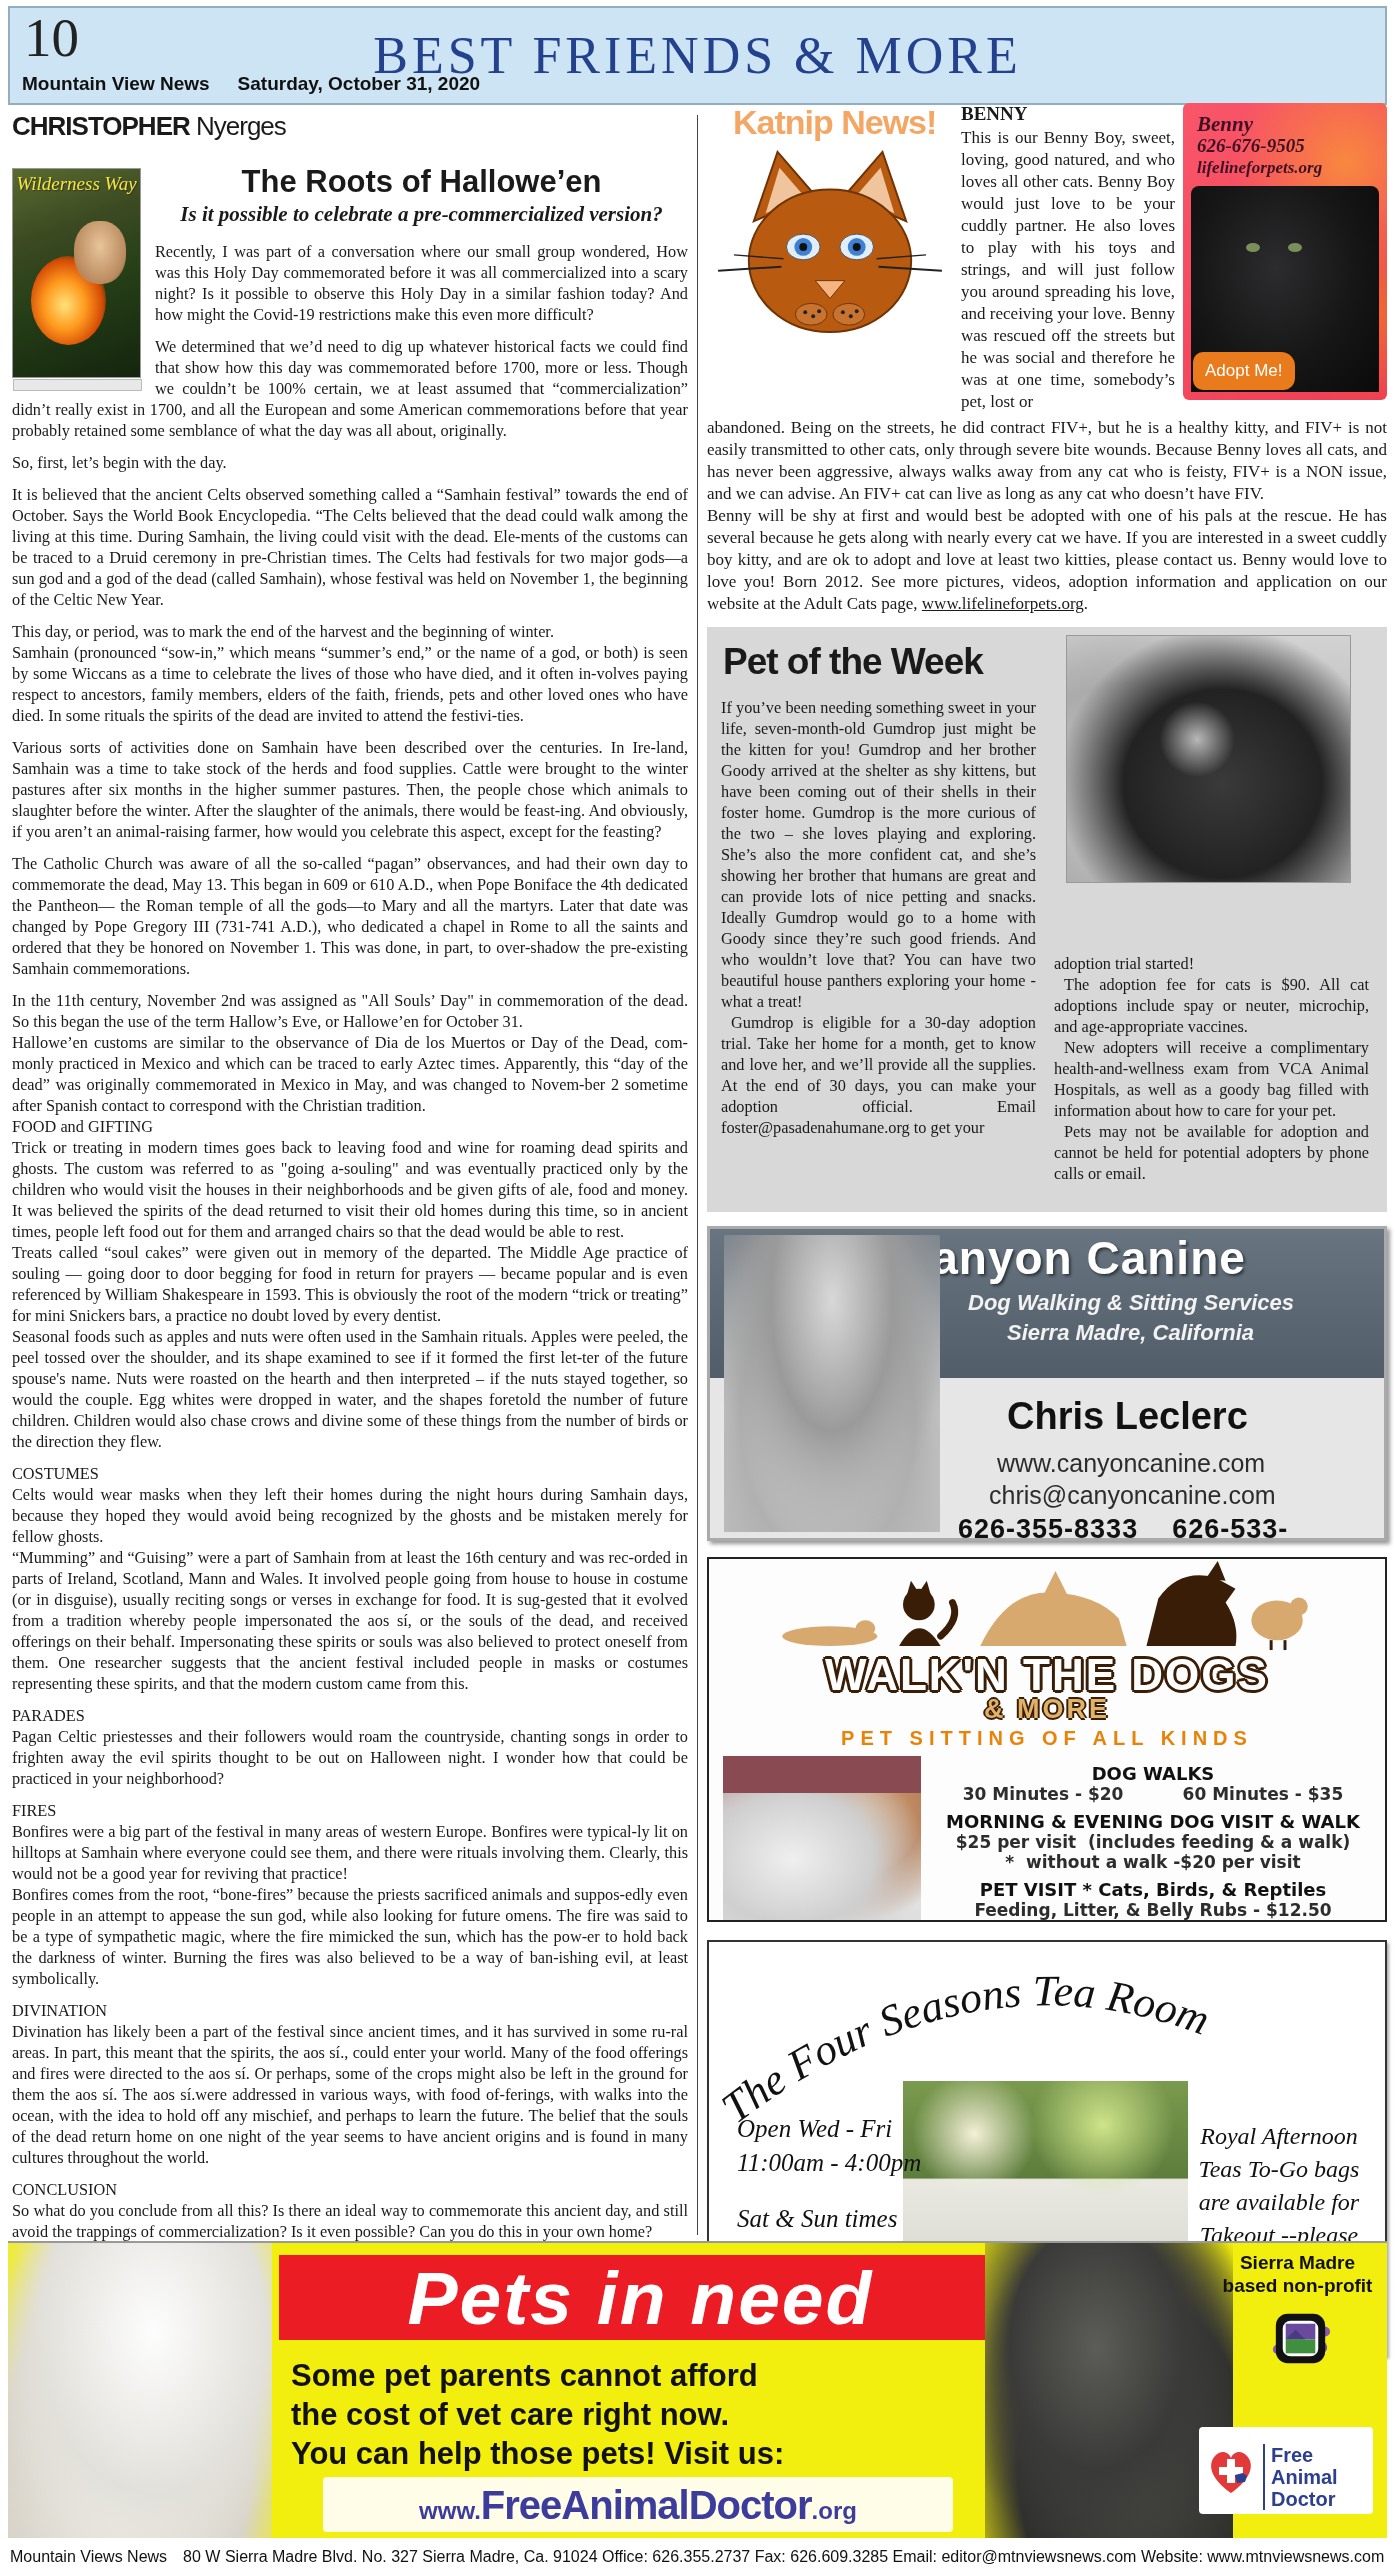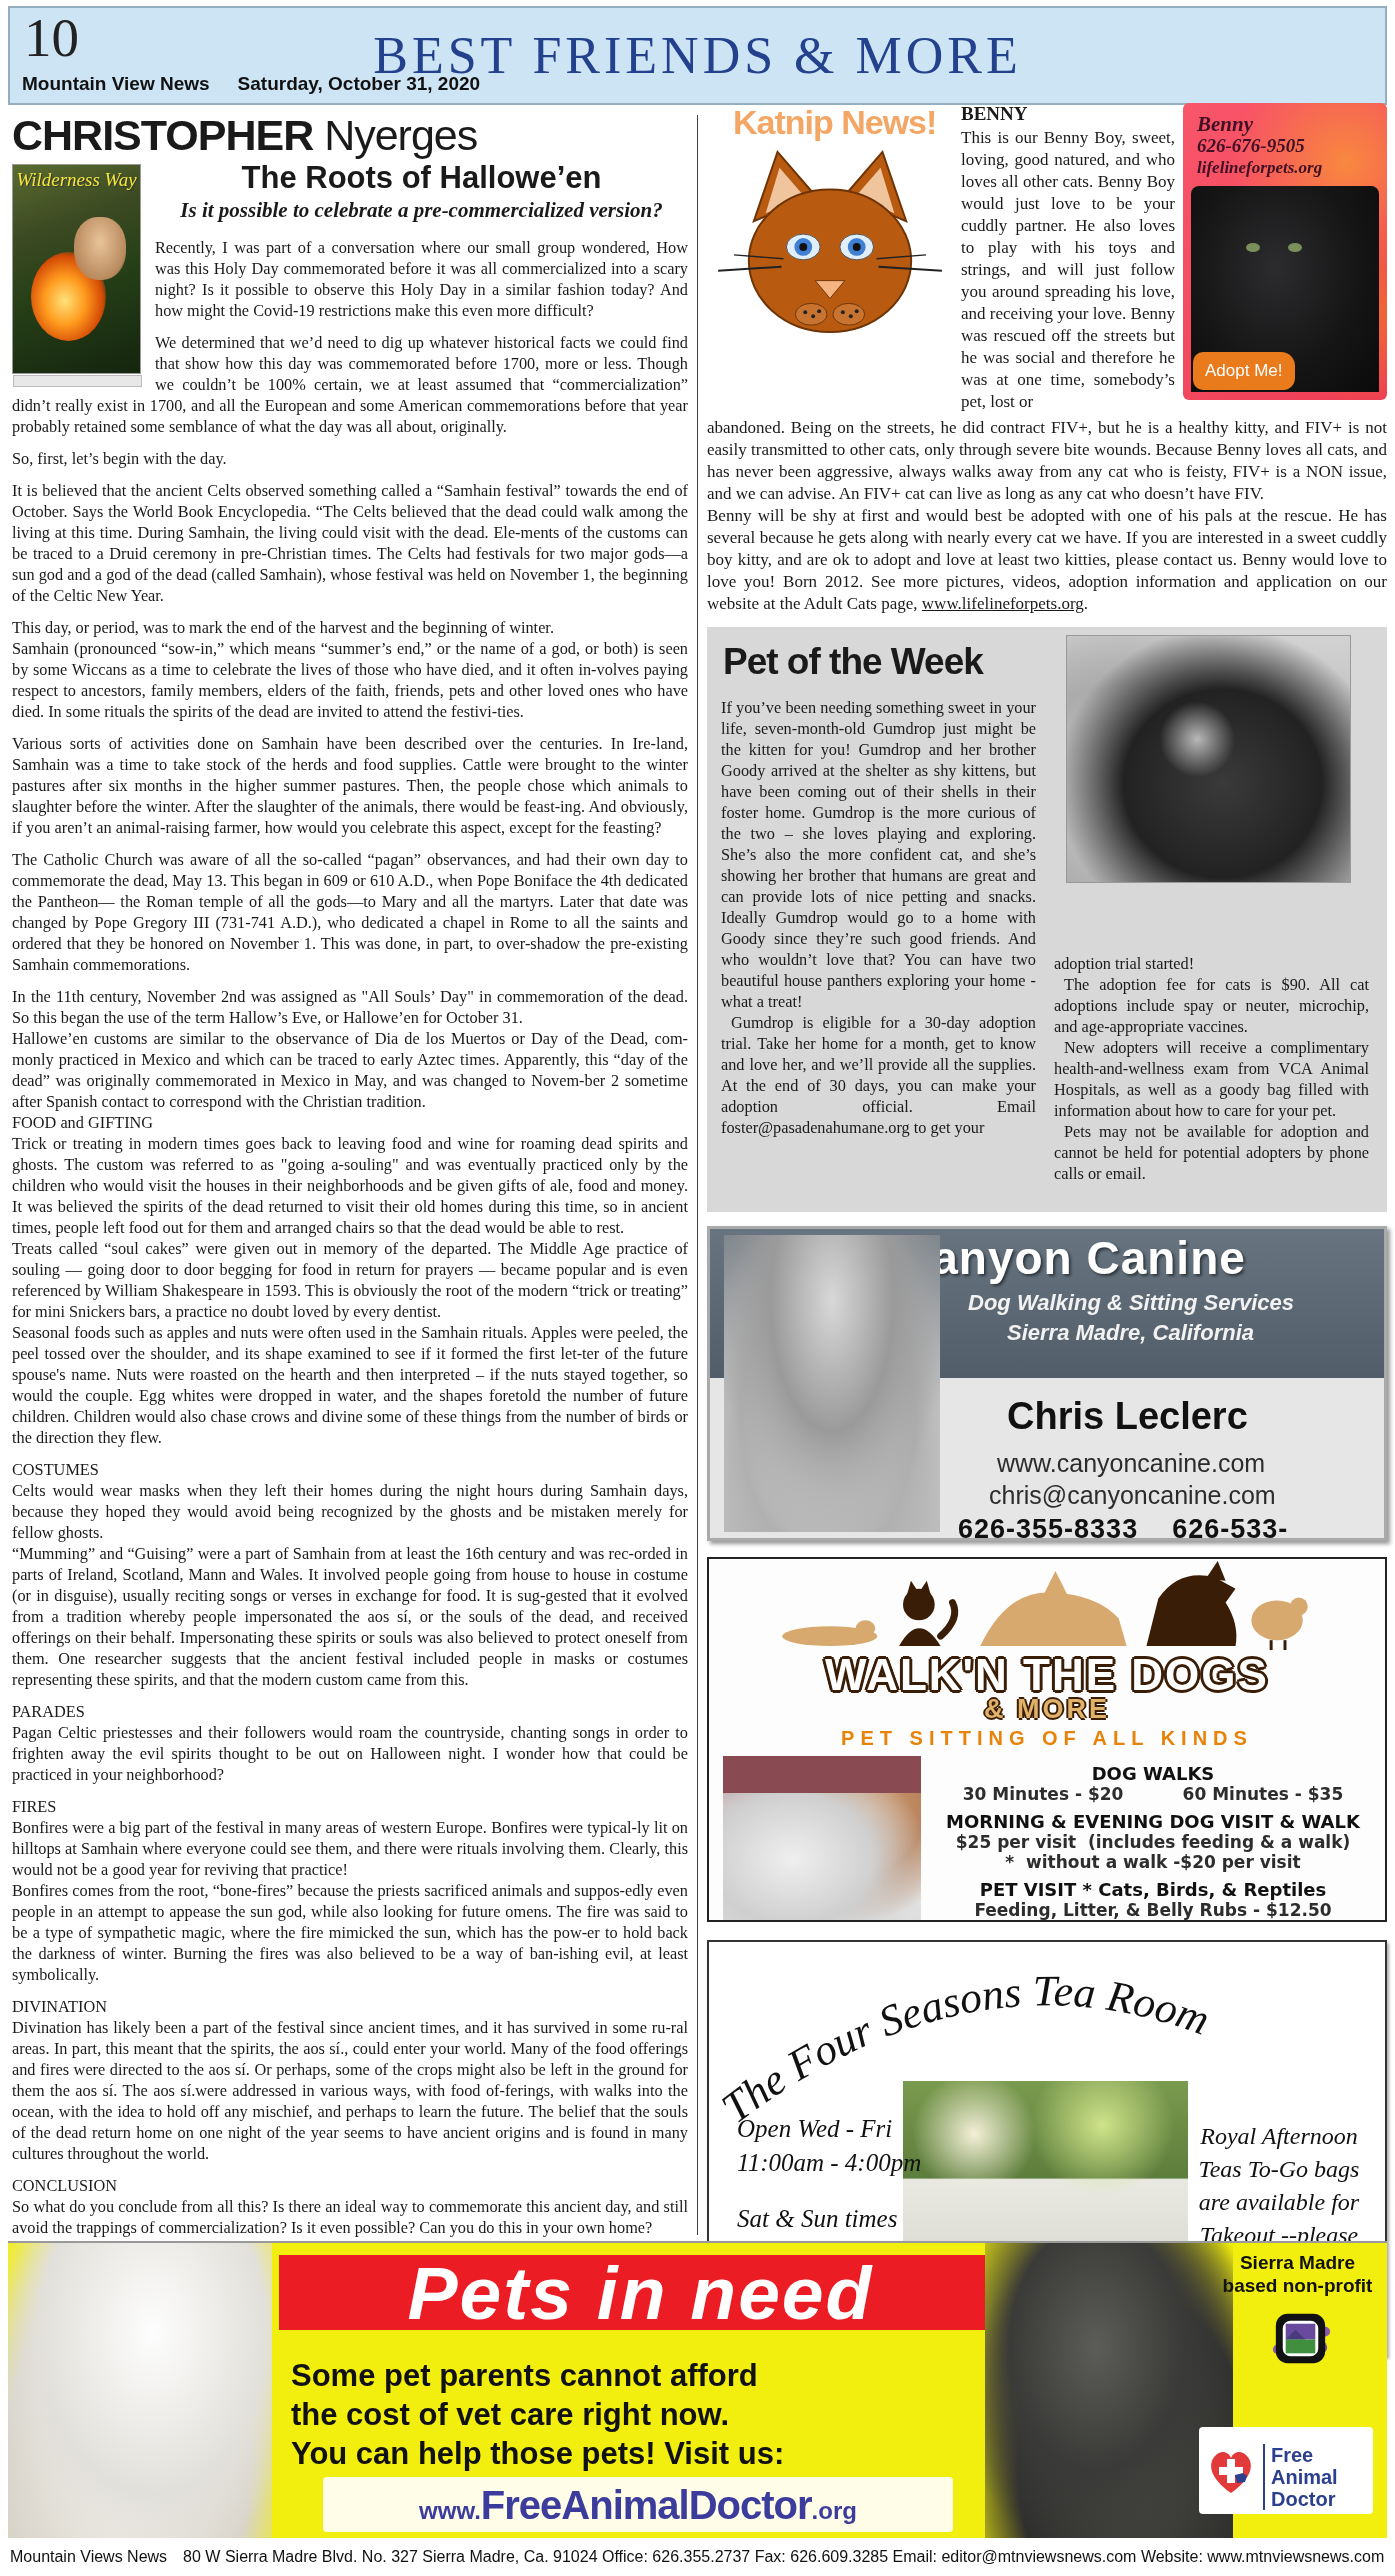--- a/index.html
+++ b/index.html
@@ -14,21 +14,21 @@
   .mast-sub span { margin-right:28px; }
   .section-title { position:absolute; left:0; right:0; top:18px; text-align:center;
     font-family:"Liberation Serif",serif; font-size:52px; letter-spacing:4px; color:#24418e; font-weight:500; }
 
   
   .col-left  { position:absolute; left:12px;  top:111px; width:676px; }
   .col-rule  { position:absolute; left:697px; top:115px; width:1px; height:2120px; background:#444; }
   .col-right { position:absolute; left:707px; top:103px; width:680px; }
 
   
-  .byline { font-family:"Liberation Sans",sans-serif; font-size:43px; letter-spacing:-1px; margin-bottom:0; }
+  .byline { font-family:"Liberation Sans",sans-serif; font-size:26px; letter-spacing:-1px; margin-bottom:22px; }
   .byline b { font-weight:bold; }
   .wway { float:left; width:129px; height:210px; margin:4px 14px 6px 0;
     background:linear-gradient(160deg,#5a6b30 0%,#3c4a22 30%,#274018 55%,#14250e 100%); position:relative; border:1px solid #999; }
   .wway .flame { position:absolute; left:18px; top:87px; width:75px; height:89px; border-radius:50%;
     background:radial-gradient(ellipse at 45% 55%, #ffe27a 0%, #ff9a1e 35%, #d44a05 65%, rgba(120,40,5,0) 78%); }
   .wway .face { position:absolute; right:14px; top:52px; width:52px; height:63px; border-radius:45%;
     background:radial-gradient(ellipse at 50% 40%, #e8c49a 0%, #b98a5e 70%, rgba(90,60,35,0) 95%); }
   .wway-title { position:relative; font-family:"Liberation Serif",serif; font-style:italic; font-size:19px; color:#f5e73a; text-align:center; padding-top:4px; text-shadow:1px 1px 1px #333; }
   .wway-strip { position:absolute; bottom:-14px; left:0; width:129px; height:12px; background:#e8e8e8; border:1px solid #bbb; }
   .headline { font-family:"Liberation Sans",sans-serif; font-weight:bold; font-size:31px; text-align:center; letter-spacing:0; }
@@ -132,21 +132,21 @@
   .ya2 { font-weight:bold; font-size:46px; margin-top:2px; }
   .ya3 { font-weight:bold; font-size:42px; letter-spacing:1px; }
 
   
   .banner { position:absolute; left:8px; top:2241px; width:1379px; height:297px; background:#f2ee0d; border-top:2px solid #999; overflow:hidden; }
   .white-dog { position:absolute; left:0; top:0; width:264px; height:297px;
     background:
       radial-gradient(ellipse at 55% 30%, #fdfdfd 0%, #e2e0da 55%, rgba(220,218,210,0) 80%),
       radial-gradient(ellipse at 45% 75%, #f4f2ec 0%, #d8d4ca 60%, rgba(210,205,195,0) 85%),
       linear-gradient(180deg,#f2ee0d 0%,#f2ee0d 100%); }
-  .red-box { position:absolute; left:271px; top:12px; width:723px; height:75px; background:#ec1c24;
+  .red-box { position:absolute; left:271px; top:12px; width:723px; height:85px; background:#ec1c24;
     display:flex; align-items:center; justify-content:center; }
   .red-box .pin { color:#fff; font-family:"Liberation Sans",sans-serif; font-weight:bold; font-style:italic; font-size:75px; letter-spacing:2px; }
   .need-lines { position:absolute; left:283px; top:113px; width:694px; font-family:"Liberation Sans",sans-serif; font-weight:bold; font-size:31px; line-height:39px; color:#111; }
   .url-pill { position:absolute; left:315px; top:234px; width:630px; height:55px; background:#fffde8; border-radius:4px;
     display:flex; align-items:baseline; justify-content:center; padding-top:6px; color:#3c3c9c; font-family:"Liberation Sans",sans-serif; font-weight:bold; }
   .url-pre { font-size:24px; } .url-main { font-size:40px; letter-spacing:-1px; } .url-suf { font-size:24px; }
   .dark-dog { position:absolute; left:977px; top:0; width:248px; height:297px;
     background:
       radial-gradient(ellipse at 45% 35%, #5c5c58 0%, #3a3a38 45%, rgba(40,40,38,0) 78%),
       radial-gradient(ellipse at 60% 75%, #4a4a46 0%, #2e2e2c 55%, rgba(30,30,28,0) 85%),

